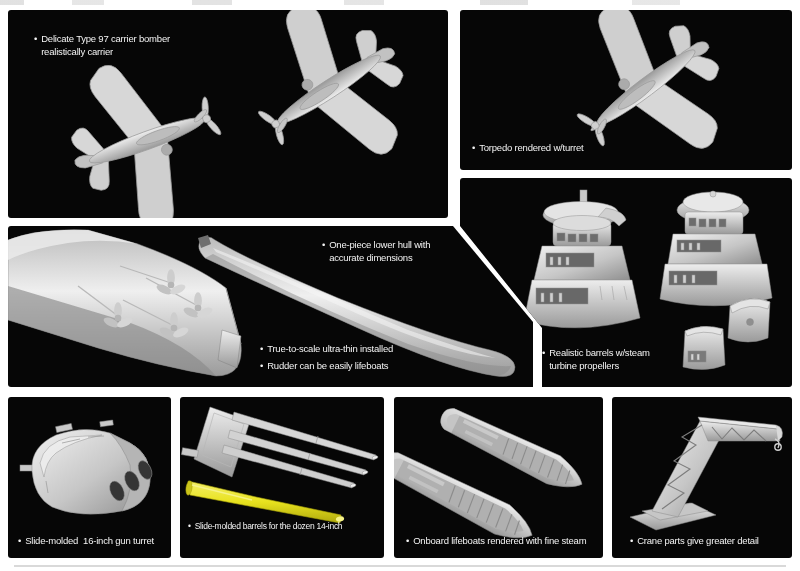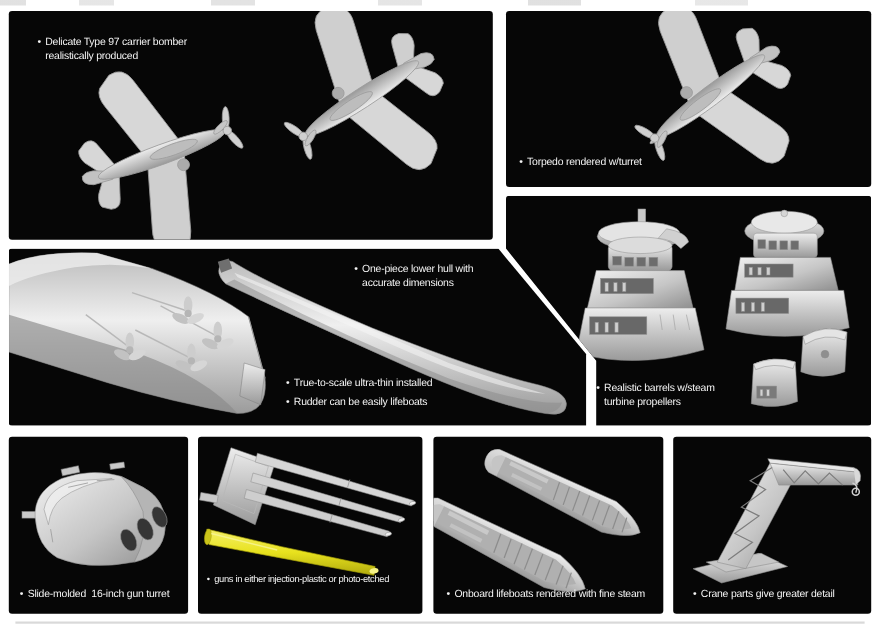--- a/index.html
+++ b/index.html
@@ -98,21 +98,21 @@
 
   <div class="panel" id="p-aircraft">
     <svg width="440" height="208" viewBox="0 0 440 208">
       <use href="#plane-shape" transform="translate(140,130) rotate(-20) scale(1.2)"></use>
       <use href="#plane-shape" transform="translate(320,80) rotate(147) scale(1.2)"></use>
     </svg>
     <div class="caption" style="left:26px;top:22px;">
       <span class="blt">•</span>
       <span class="lines">
         <span>Delicate Type 97 carrier bomber</span>
-        <span>realistically produced</span>
+        <span>realistically carrier</span>
       </span>
     </div>
   </div>
 
   <div class="panel" id="p-torpedo">
     <svg width="332" height="160" viewBox="0 0 332 160">
       <ellipse cx="158" cy="100" rx="34" ry="4" transform="rotate(-37 158 100)" fill="url(#gMetal2)" stroke="#8f8f8f" stroke-width=".4"></ellipse>
       <use href="#plane-shape" transform="translate(185,78) rotate(143) scale(1.2)"></use>
     </svg>
     <div class="caption" style="left:12px;top:131px;">
@@ -295,21 +295,21 @@
       <g>
         <path d="M8,84 L10,98 L74,110 L160,126 L161,118 L76,100 Z" fill="url(#gYellow)" stroke="#a8a20a" stroke-width=".6"></path>
         <ellipse cx="160" cy="122" rx="2.5" ry="4.2" transform="rotate(78 160 122)" fill="#f6f387"></ellipse>
         <ellipse cx="9" cy="91" rx="3" ry="7.2" transform="rotate(8 9 91)" fill="#cbc41a" stroke="#a8a20a" stroke-width=".5"></ellipse>
         <path d="M12,88 L72,103" stroke="#f8f59a" stroke-width="1.4" fill="none" opacity=".8"></path>
       </g>
     </svg>
     <div class="caption cap-sm" style="left:8px;top:124px;">
       <span class="blt">•</span>
       <span class="lines">
-        <span>guns in either injection-plastic or photo-etched</span>
+        <span>Slide-molded barrels for the dozen 14-inch</span>
       </span>
     </div>
   </div>
 
   <div class="panel" id="p-lifeboats">
     <svg width="209" height="161" viewBox="0 0 209 161">
       <use href="#boat-shape" transform="translate(62,8) rotate(26)"></use>
       <use href="#boat-shape" transform="translate(6,52) rotate(27) scale(1.06)"></use>
     </svg>
     <div class="caption" style="left:12px;top:137px;">

